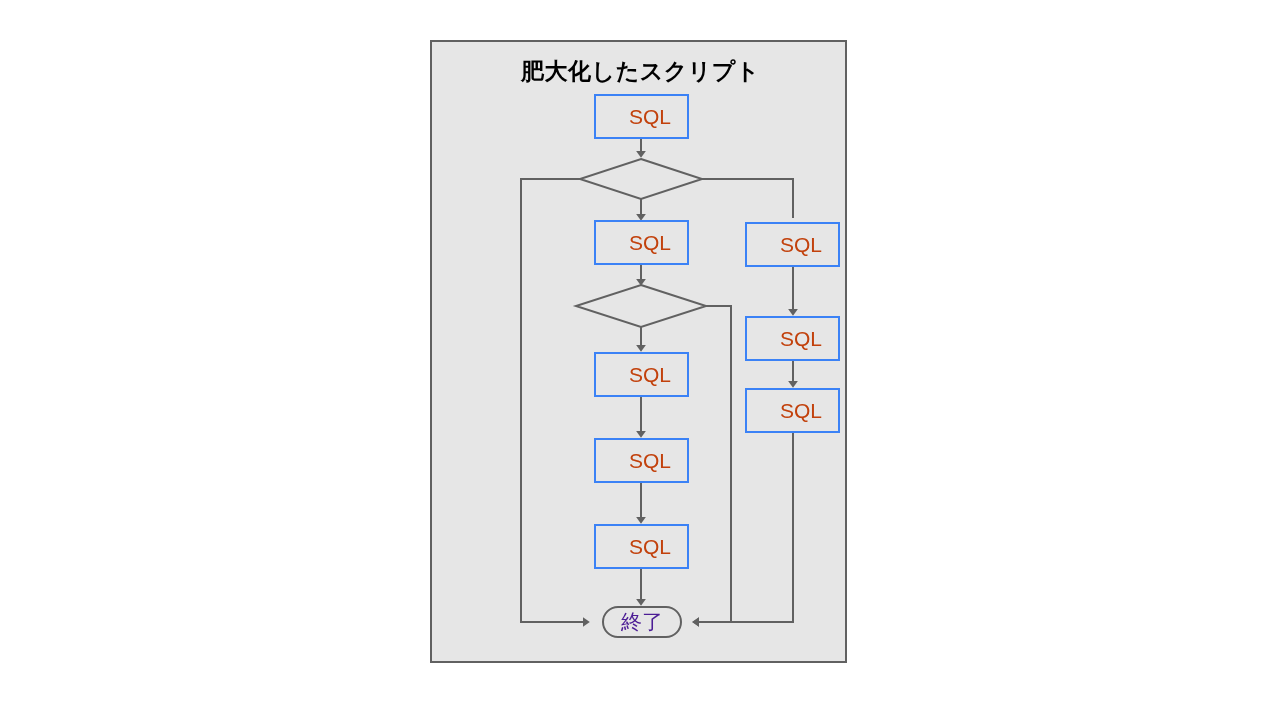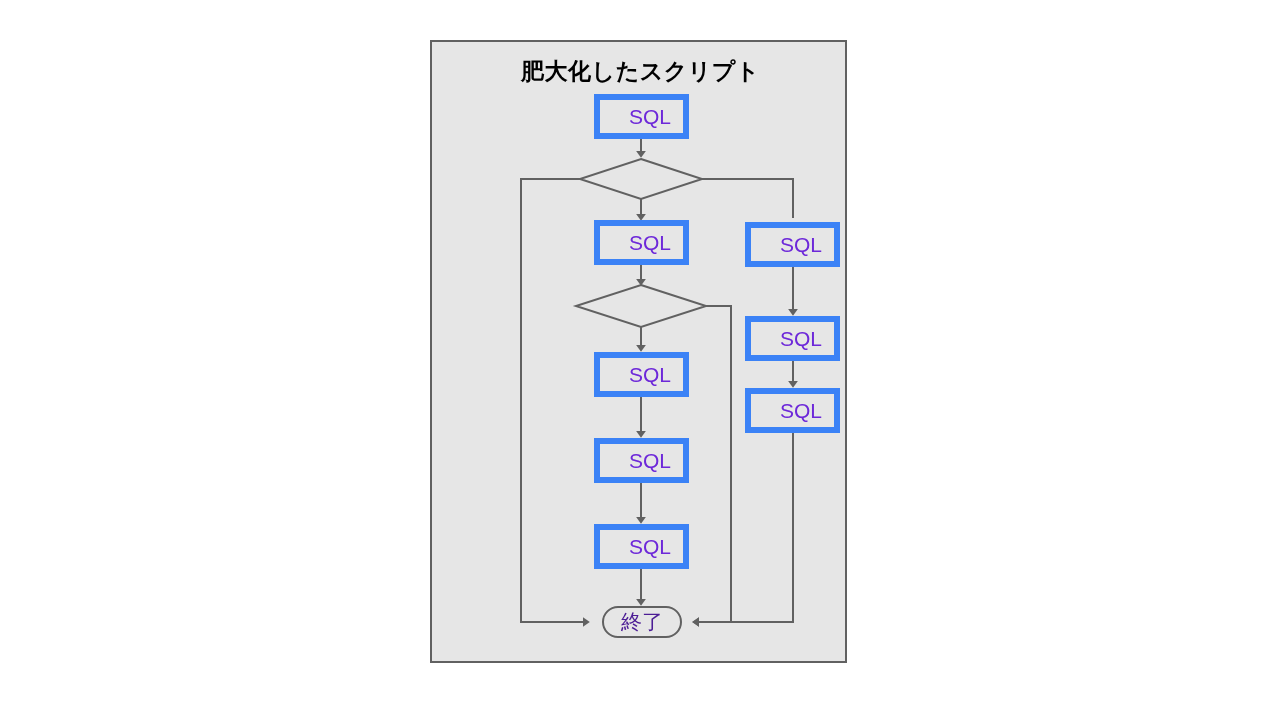--- a/index.html
+++ b/index.html
@@ -35,27 +35,27 @@
     text-align: center;
     font-size: 23px;
     font-weight: bold;
     color: #000000;
     letter-spacing: 0.5px;
     font-family: "DejaVu Sans", "Liberation Sans", sans-serif;
   }
   .node-box {
     position: absolute;
     background: #e6e6e6;
-    border: 6px solid #3b82f6;
+    border: 2px solid #3b82f6;
     box-sizing: border-box;
     display: flex;
     align-items: center;
     justify-content: center;
     font-size: 21px;
-    color: #6d28d9;
+    color: #c2410c;
     font-family: "Liberation Sans", "DejaVu Sans", sans-serif;
     padding-left: 17px;
   }
   .node-terminal {
     position: absolute;
     background: #e6e6e6;
     border: 2px solid #616161;
     border-radius: 18px;
     box-sizing: border-box;
     display: flex;

